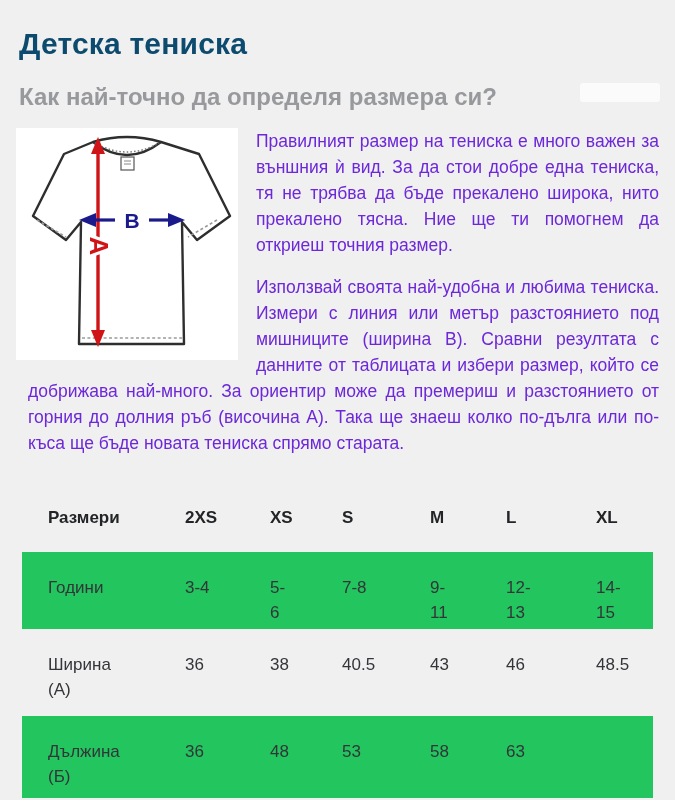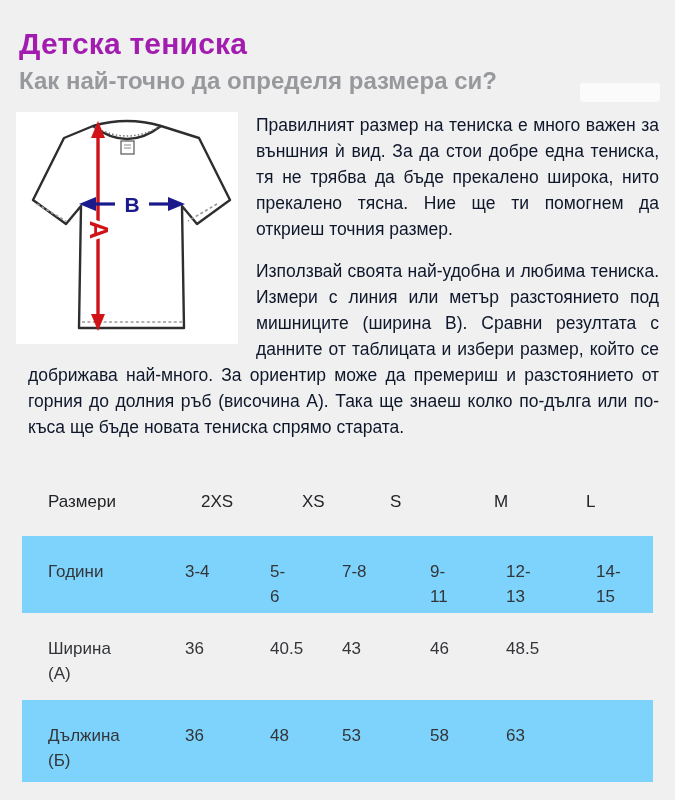--- a/index.html
+++ b/index.html
@@ -12,25 +12,25 @@
     height: 800px;
     overflow: hidden;
     font-family: "Liberation Sans", "DejaVu Sans", sans-serif;
     position: relative;
   }
   .page {
     padding: 0 16px;
     position: relative;
   }
   .page-title {
-    margin: 26px 0 4px 3px;
+    margin: 26px 0 20px 3px;
     font-size: 30px;
     line-height: 36px;
     font-weight: 600;
-    color: #a21caf;
+    color: #0c4a6e;
     letter-spacing: 0.2px;
   }
   .page-subtitle {
     margin: 0 0 0 3px;
     font-size: 24px;
     line-height: 30px;
     font-weight: 700;
     color: #97999c;
   }
   .pill {
@@ -49,47 +49,46 @@
     float: left;
     width: 222px;
     height: 232px;
     background: #ffffff;
     margin: 0 18px 10px 0;
   }
   .body-text {
     margin: 10px 0 16px 12px;
     font-size: 17.5px;
     line-height: 26px;
-    color: #0f172a;
+    color: #6d28d9;
     text-align: justify;
   }
   .size-table {
     clear: both;
     margin: 26px 6px 0 6px;
   }
   .t-row {
     display: grid;
     grid-template-columns: 137px 85px 72px 88px 76px 90px 1fr;
     padding: 23px 0 0 26px;
     box-sizing: border-box;
     font-size: 17px;
     line-height: 25px;
   }
   .t-row.t-header {
     height: 70px;
-    font-weight: 400;
+    font-weight: 700;
     color: #222426;
-    gap: 16px;
   }
   .t-row .cell {
     white-space: pre-line;
     color: #333538;
   }
   .t-row.t-header .cell { color: #222426; }
-  .t-row.stripe { background: #7dd3fc; }
+  .t-row.stripe { background: #22c55e; }
   .row-years   { min-height: 77px; }
   .row-width   { min-height: 87px; }
   .row-length  { min-height: 82px; }
 </style>
 </head>
 <body>
 
 <div class="page">
 
   <h1 class="page-title">Детска тениска</h1>
@@ -166,20 +165,21 @@
       <div class="cell">12-
 13</div>
       <div class="cell">14-
 15</div>
     </div>
 
     <div class="t-row row-width">
       <div class="cell">Ширина
 (А)</div>
       <div class="cell">36</div>
+      <div class="cell">38</div>
       <div class="cell">40.5</div>
       <div class="cell">43</div>
       <div class="cell">46</div>
       <div class="cell">48.5</div>
     </div>
 
     <div class="t-row stripe row-length">
       <div class="cell">Дължина
 (Б)</div>
       <div class="cell">36</div>

